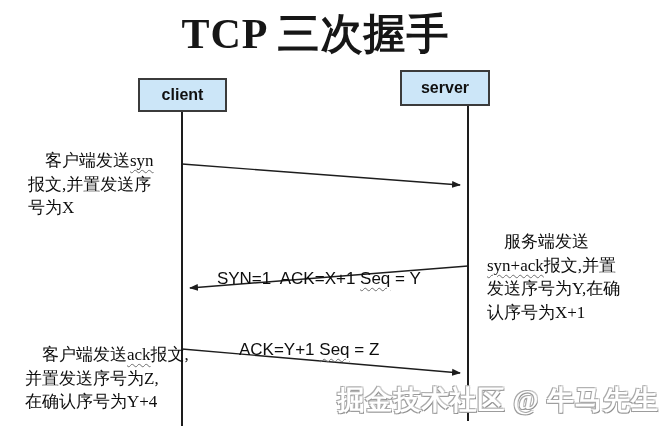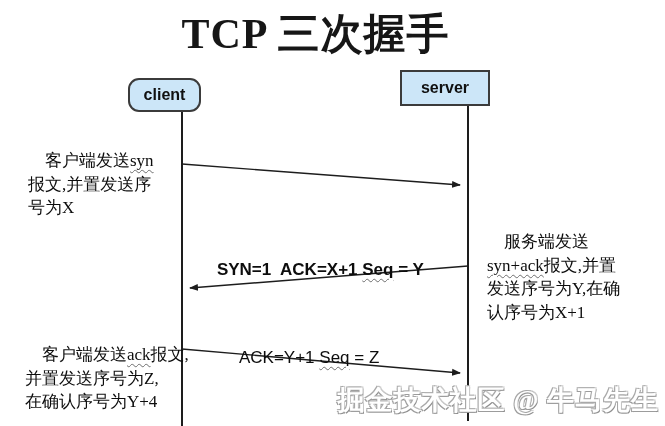--- a/index.html
+++ b/index.html
@@ -11,31 +11,31 @@
     position:absolute;top:6px;left:8px;width:567px;text-align:center;
     font-family:"Liberation Serif","DejaVu Serif",serif;
     font-size:42px;font-weight:600;letter-spacing:1px;color:#161616;margin-left:24px;
   }
   .actor-box{
     position:absolute;box-sizing:border-box;
     background:#cce6f8;border:2px solid #3b3b3b;
     display:flex;align-items:center;justify-content:center;
     font-weight:bold;font-size:16px;color:#101010;
   }
-  .actor-client{left:128px;top:78px;width:73px;height:34px;border-radius:11px;}
+  .actor-client{left:138px;top:78px;width:89px;height:34px;}
   .actor-server{left:400px;top:70px;width:90px;height:36px;}
   .diagram-svg{position:absolute;left:0;top:0;z-index:1;}
   .lifeline{stroke:#1d1d1d;stroke-width:2;}
   .msgline{stroke:#1d1d1d;stroke-width:1.4;}
   .msg-label{
     position:absolute;z-index:2;font-size:17px;color:#0d0d0d;white-space:pre;
   }
   .msg-label-1{left:221px;top:138px;}
-  .msg-label-2{left:198px;top:240px;font-weight:bold;}
-  .msg-label-3{left:221px;top:328px;}
+  .msg-label-2{left:198px;top:249px;}
+  .msg-label-3{left:221px;top:320px;}
   .annotation{
     position:absolute;z-index:2;font-size:17px;line-height:1.38;color:#0d0d0d;
     font-family:"Liberation Serif","DejaVu Serif",serif;white-space:pre-wrap;
   }
   .annotation-left-1{left:28px;top:126px;width:160px;}
   .annotation-right{left:487px;top:207px;width:172px;}
   .annotation-left-2{left:25px;top:320px;width:178px;}
   .wavy{
     text-decoration-line:underline;text-decoration-style:wavy;
     text-decoration-color:#6e6e6e;text-decoration-thickness:1px;

